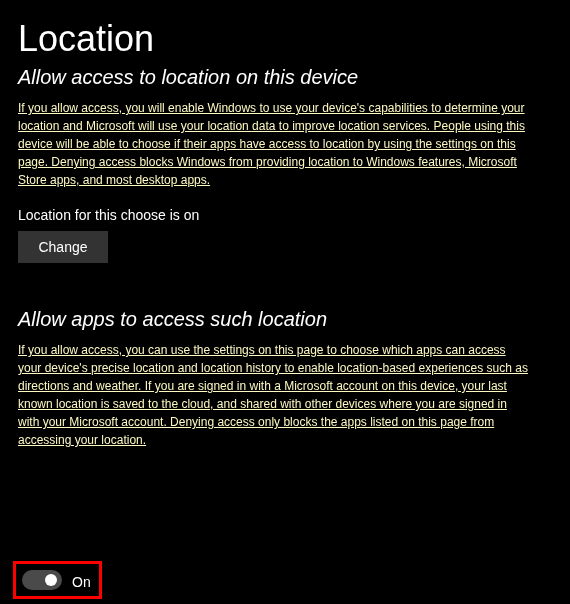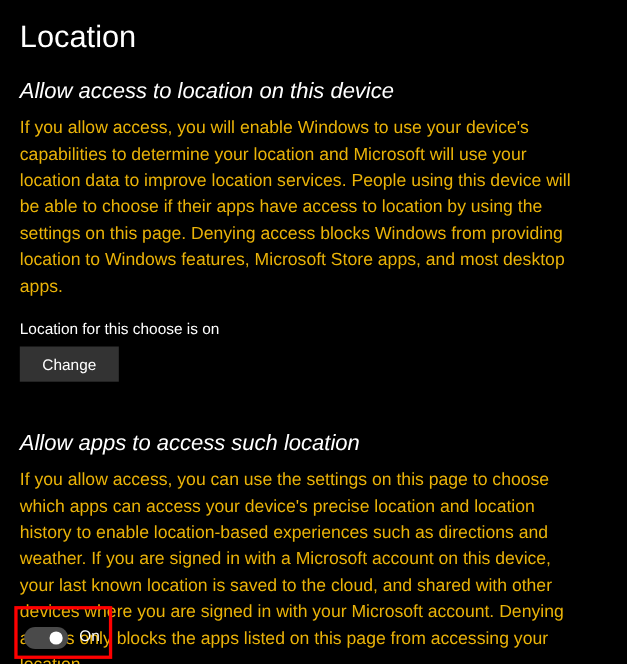--- a/index.html
+++ b/index.html
@@ -11,38 +11,39 @@
       width: 570px;
       height: 604px;
       background: #000000;
       font-family: "Segoe UI", Arial, sans-serif;
       color: #ffffff;
       padding: 18px;
       overflow: hidden;
       position: relative;
     }
     .page-title {
-      font-size: 28px;
+      font-size: 36px;
       font-weight: 400;
       color: #ffffff;
-      margin-bottom: 22px;
+      margin-bottom: 6px;
     }
     .section-heading {
       font-size: 20px;
       font-weight: 400;
       color: #ffffff;
       margin-bottom: 10px;
       font-style: italic;
     }
     .section-paragraph {
-      font-size: 16px;
+      font-size: 12px;
       line-height: 1.5;
-      color: #eab308;
+      color: #fef9c3;
       margin-bottom: 18px;
       max-width: 510px;
+      text-decoration: underline;
     }
     .status-line {
       font-size: 14px;
       color: #ffffff;
       margin-bottom: 8px;
     }
     .change-button {
       display: inline-block;
       background: #333333;
       color: #ffffff;
@@ -55,23 +56,23 @@
       text-align: center;
     }
     .section-gap {
       height: 45px;
     }
     .toggle-highlight-box {
       position: absolute;
       bottom: 5px;
       left: 13px;
       border: 3px solid #ff0000;
-      padding: 16px 8px 6px 6px;
+      padding: 6px 8px 6px 6px;
       display: flex;
-      align-items: flex-start;
+      align-items: flex-end;
       gap: 10px;
     }
     .toggle-switch {
       width: 40px;
       height: 20px;
       border-radius: 10px;
       background: #4a4a4a;
       position: relative;
       cursor: pointer;
     }

